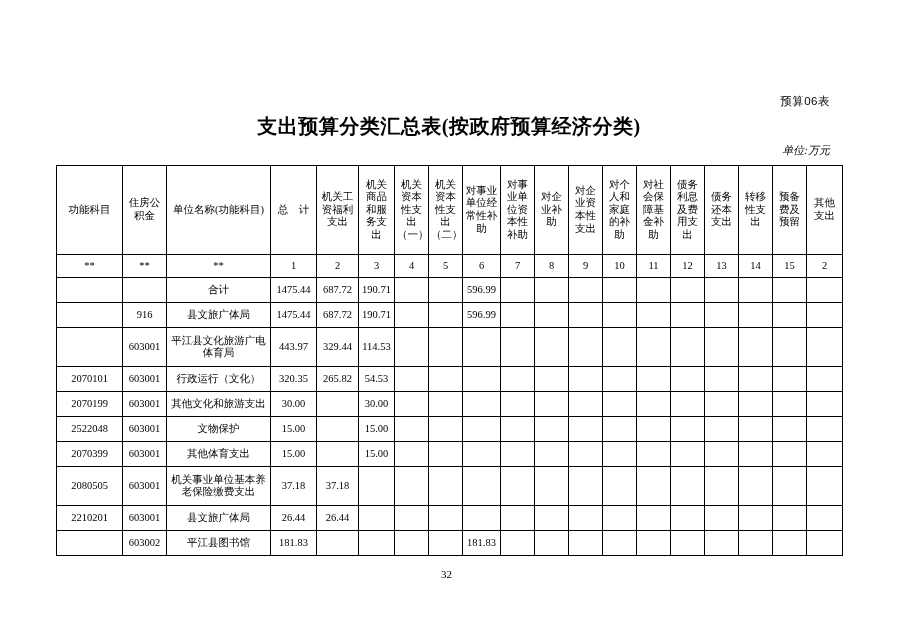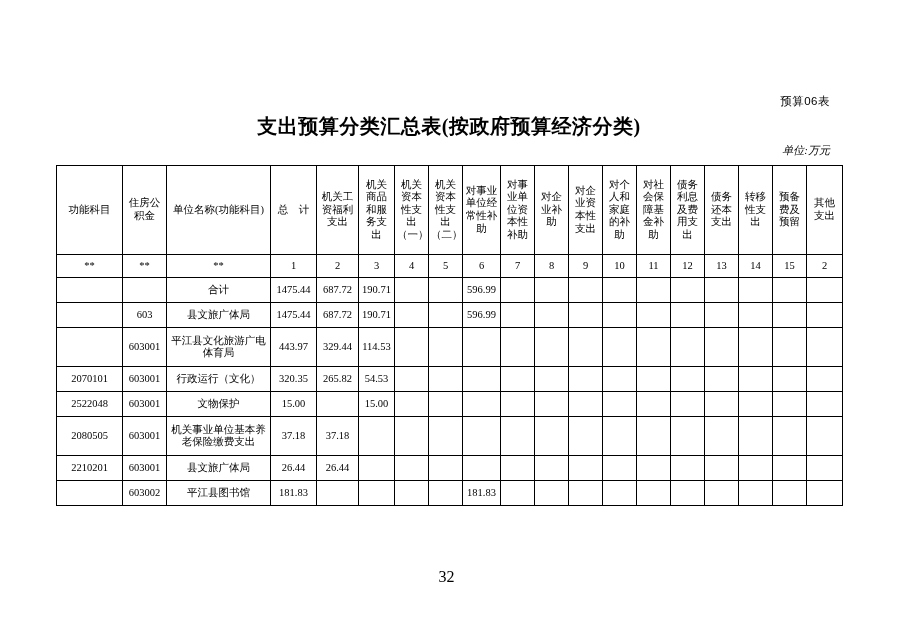--- a/index.html
+++ b/index.html
@@ -93,21 +93,21 @@
   }
   td.tall {
     height: 36px;
   }
   .page-number {
     position: absolute;
     top: 568px;
     left: 0;
     width: 893px;
     text-align: center;
-    font-size: 16px;
+    font-size: 11px;
   }
 </style>
 </head>
 <body>
 
 <div class="page">
 
   <div class="header-label">预算06表</div>
 
   <div class="doc-title">支出预算分类汇总表(按政府预算经济分类)</div>
@@ -200,21 +200,21 @@
           <td class="body-cell amount"></td>
           <td class="body-cell amount"></td>
           <td class="body-cell amount"></td>
           <td class="body-cell amount"></td>
           <td class="body-cell amount"></td>
           <td class="body-cell amount"></td>
         </tr>
 
         <tr>
           <td class="body-cell"></td>
-          <td class="body-cell">603</td>
+          <td class="body-cell">916</td>
           <td class="body-cell name">县文旅广体局</td>
           <td class="body-cell amount">1475.44</td>
           <td class="body-cell amount">687.72</td>
           <td class="body-cell amount">190.71</td>
           <td class="body-cell amount"></td>
           <td class="body-cell amount"></td>
           <td class="body-cell amount">596.99</td>
           <td class="body-cell amount"></td>
           <td class="body-cell amount"></td>
           <td class="body-cell amount"></td>
@@ -264,20 +264,41 @@
           <td class="body-cell amount"></td>
           <td class="body-cell amount"></td>
           <td class="body-cell amount"></td>
           <td class="body-cell amount"></td>
           <td class="body-cell amount"></td>
           <td class="body-cell amount"></td>
           <td class="body-cell amount"></td>
           <td class="body-cell amount"></td>
         </tr>
 
+        <tr>
+          <td class="body-cell">2070199</td>
+          <td class="body-cell">603001</td>
+          <td class="body-cell name">其他文化和旅游支出</td>
+          <td class="body-cell amount">30.00</td>
+          <td class="body-cell amount"></td>
+          <td class="body-cell amount">30.00</td>
+          <td class="body-cell amount"></td>
+          <td class="body-cell amount"></td>
+          <td class="body-cell amount"></td>
+          <td class="body-cell amount"></td>
+          <td class="body-cell amount"></td>
+          <td class="body-cell amount"></td>
+          <td class="body-cell amount"></td>
+          <td class="body-cell amount"></td>
+          <td class="body-cell amount"></td>
+          <td class="body-cell amount"></td>
+          <td class="body-cell amount"></td>
+          <td class="body-cell amount"></td>
+          <td class="body-cell amount"></td>
+        </tr>
 
         <tr>
           <td class="body-cell">2522048</td>
           <td class="body-cell">603001</td>
           <td class="body-cell name">文物保护</td>
           <td class="body-cell amount">15.00</td>
           <td class="body-cell amount"></td>
           <td class="body-cell amount">15.00</td>
           <td class="body-cell amount"></td>
           <td class="body-cell amount"></td>
@@ -287,20 +308,41 @@
           <td class="body-cell amount"></td>
           <td class="body-cell amount"></td>
           <td class="body-cell amount"></td>
           <td class="body-cell amount"></td>
           <td class="body-cell amount"></td>
           <td class="body-cell amount"></td>
           <td class="body-cell amount"></td>
           <td class="body-cell amount"></td>
         </tr>
 
+        <tr>
+          <td class="body-cell">2070399</td>
+          <td class="body-cell">603001</td>
+          <td class="body-cell name">其他体育支出</td>
+          <td class="body-cell amount">15.00</td>
+          <td class="body-cell amount"></td>
+          <td class="body-cell amount">15.00</td>
+          <td class="body-cell amount"></td>
+          <td class="body-cell amount"></td>
+          <td class="body-cell amount"></td>
+          <td class="body-cell amount"></td>
+          <td class="body-cell amount"></td>
+          <td class="body-cell amount"></td>
+          <td class="body-cell amount"></td>
+          <td class="body-cell amount"></td>
+          <td class="body-cell amount"></td>
+          <td class="body-cell amount"></td>
+          <td class="body-cell amount"></td>
+          <td class="body-cell amount"></td>
+          <td class="body-cell amount"></td>
+        </tr>
 
         <tr>
           <td class="body-cell tall">2080505</td>
           <td class="body-cell tall">603001</td>
           <td class="body-cell tall name">机关事业单位基本养老保险缴费支出</td>
           <td class="body-cell tall amount">37.18</td>
           <td class="body-cell tall amount">37.18</td>
           <td class="body-cell tall amount"></td>
           <td class="body-cell tall amount"></td>
           <td class="body-cell tall amount"></td>

